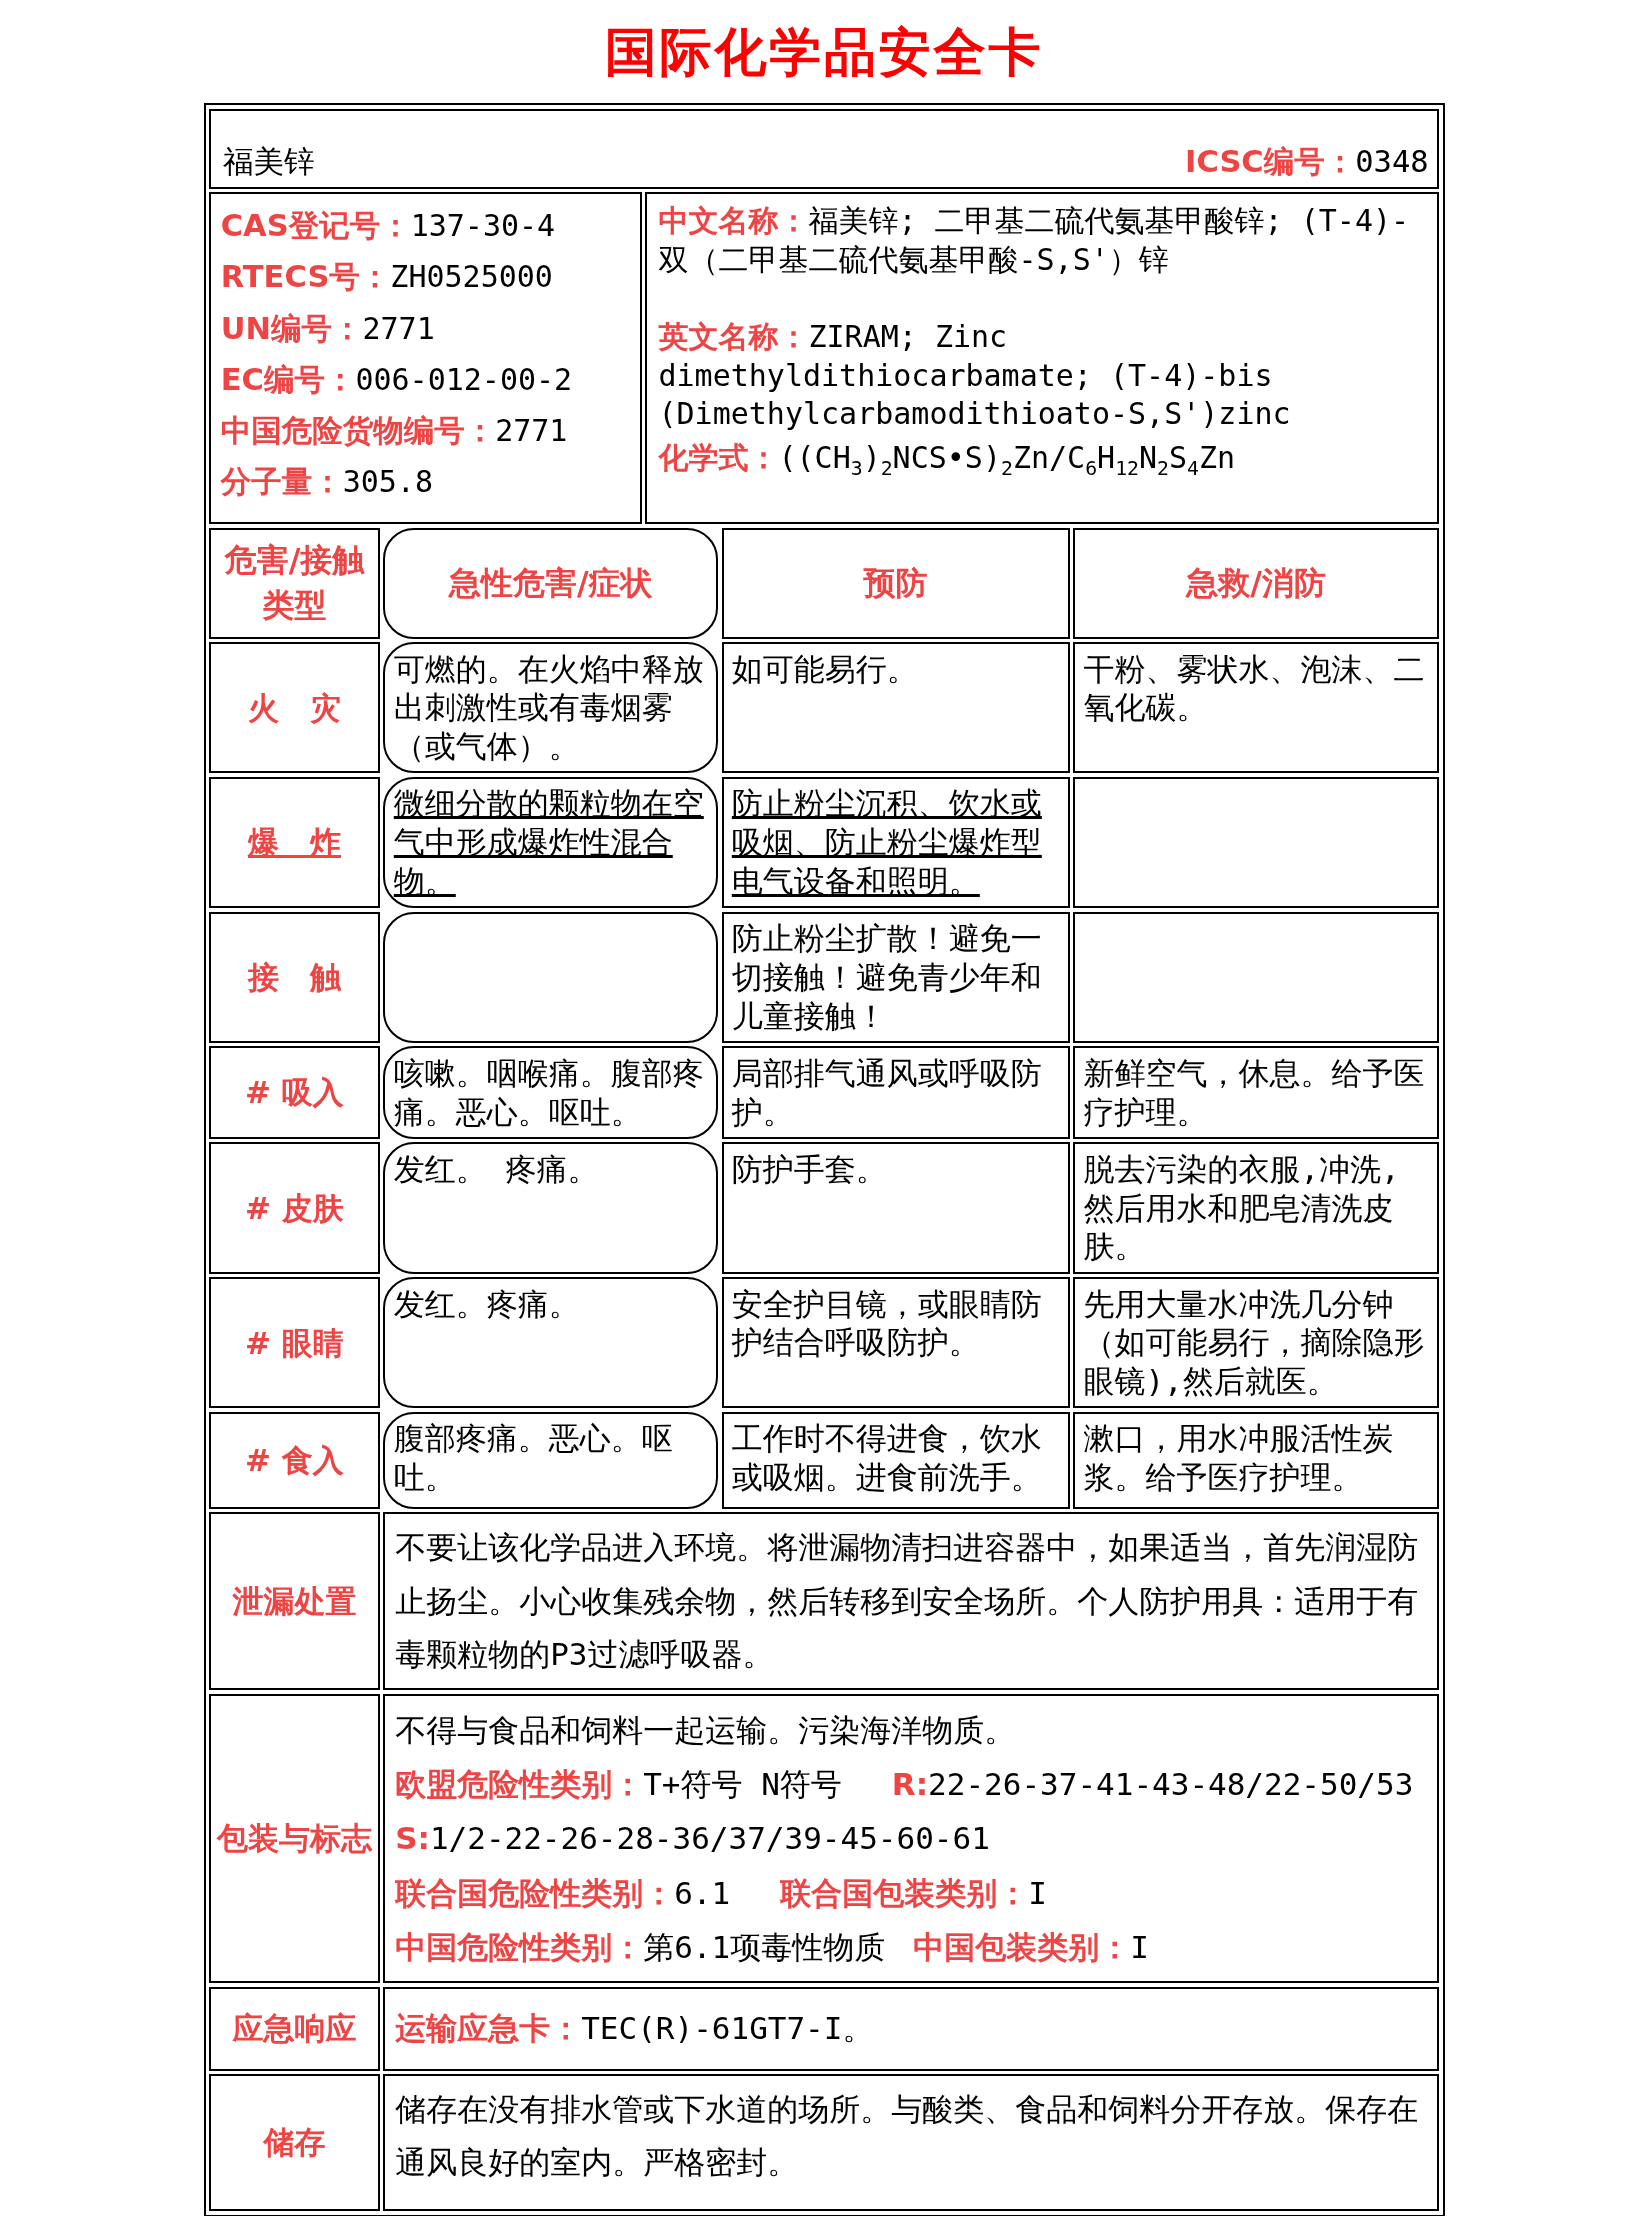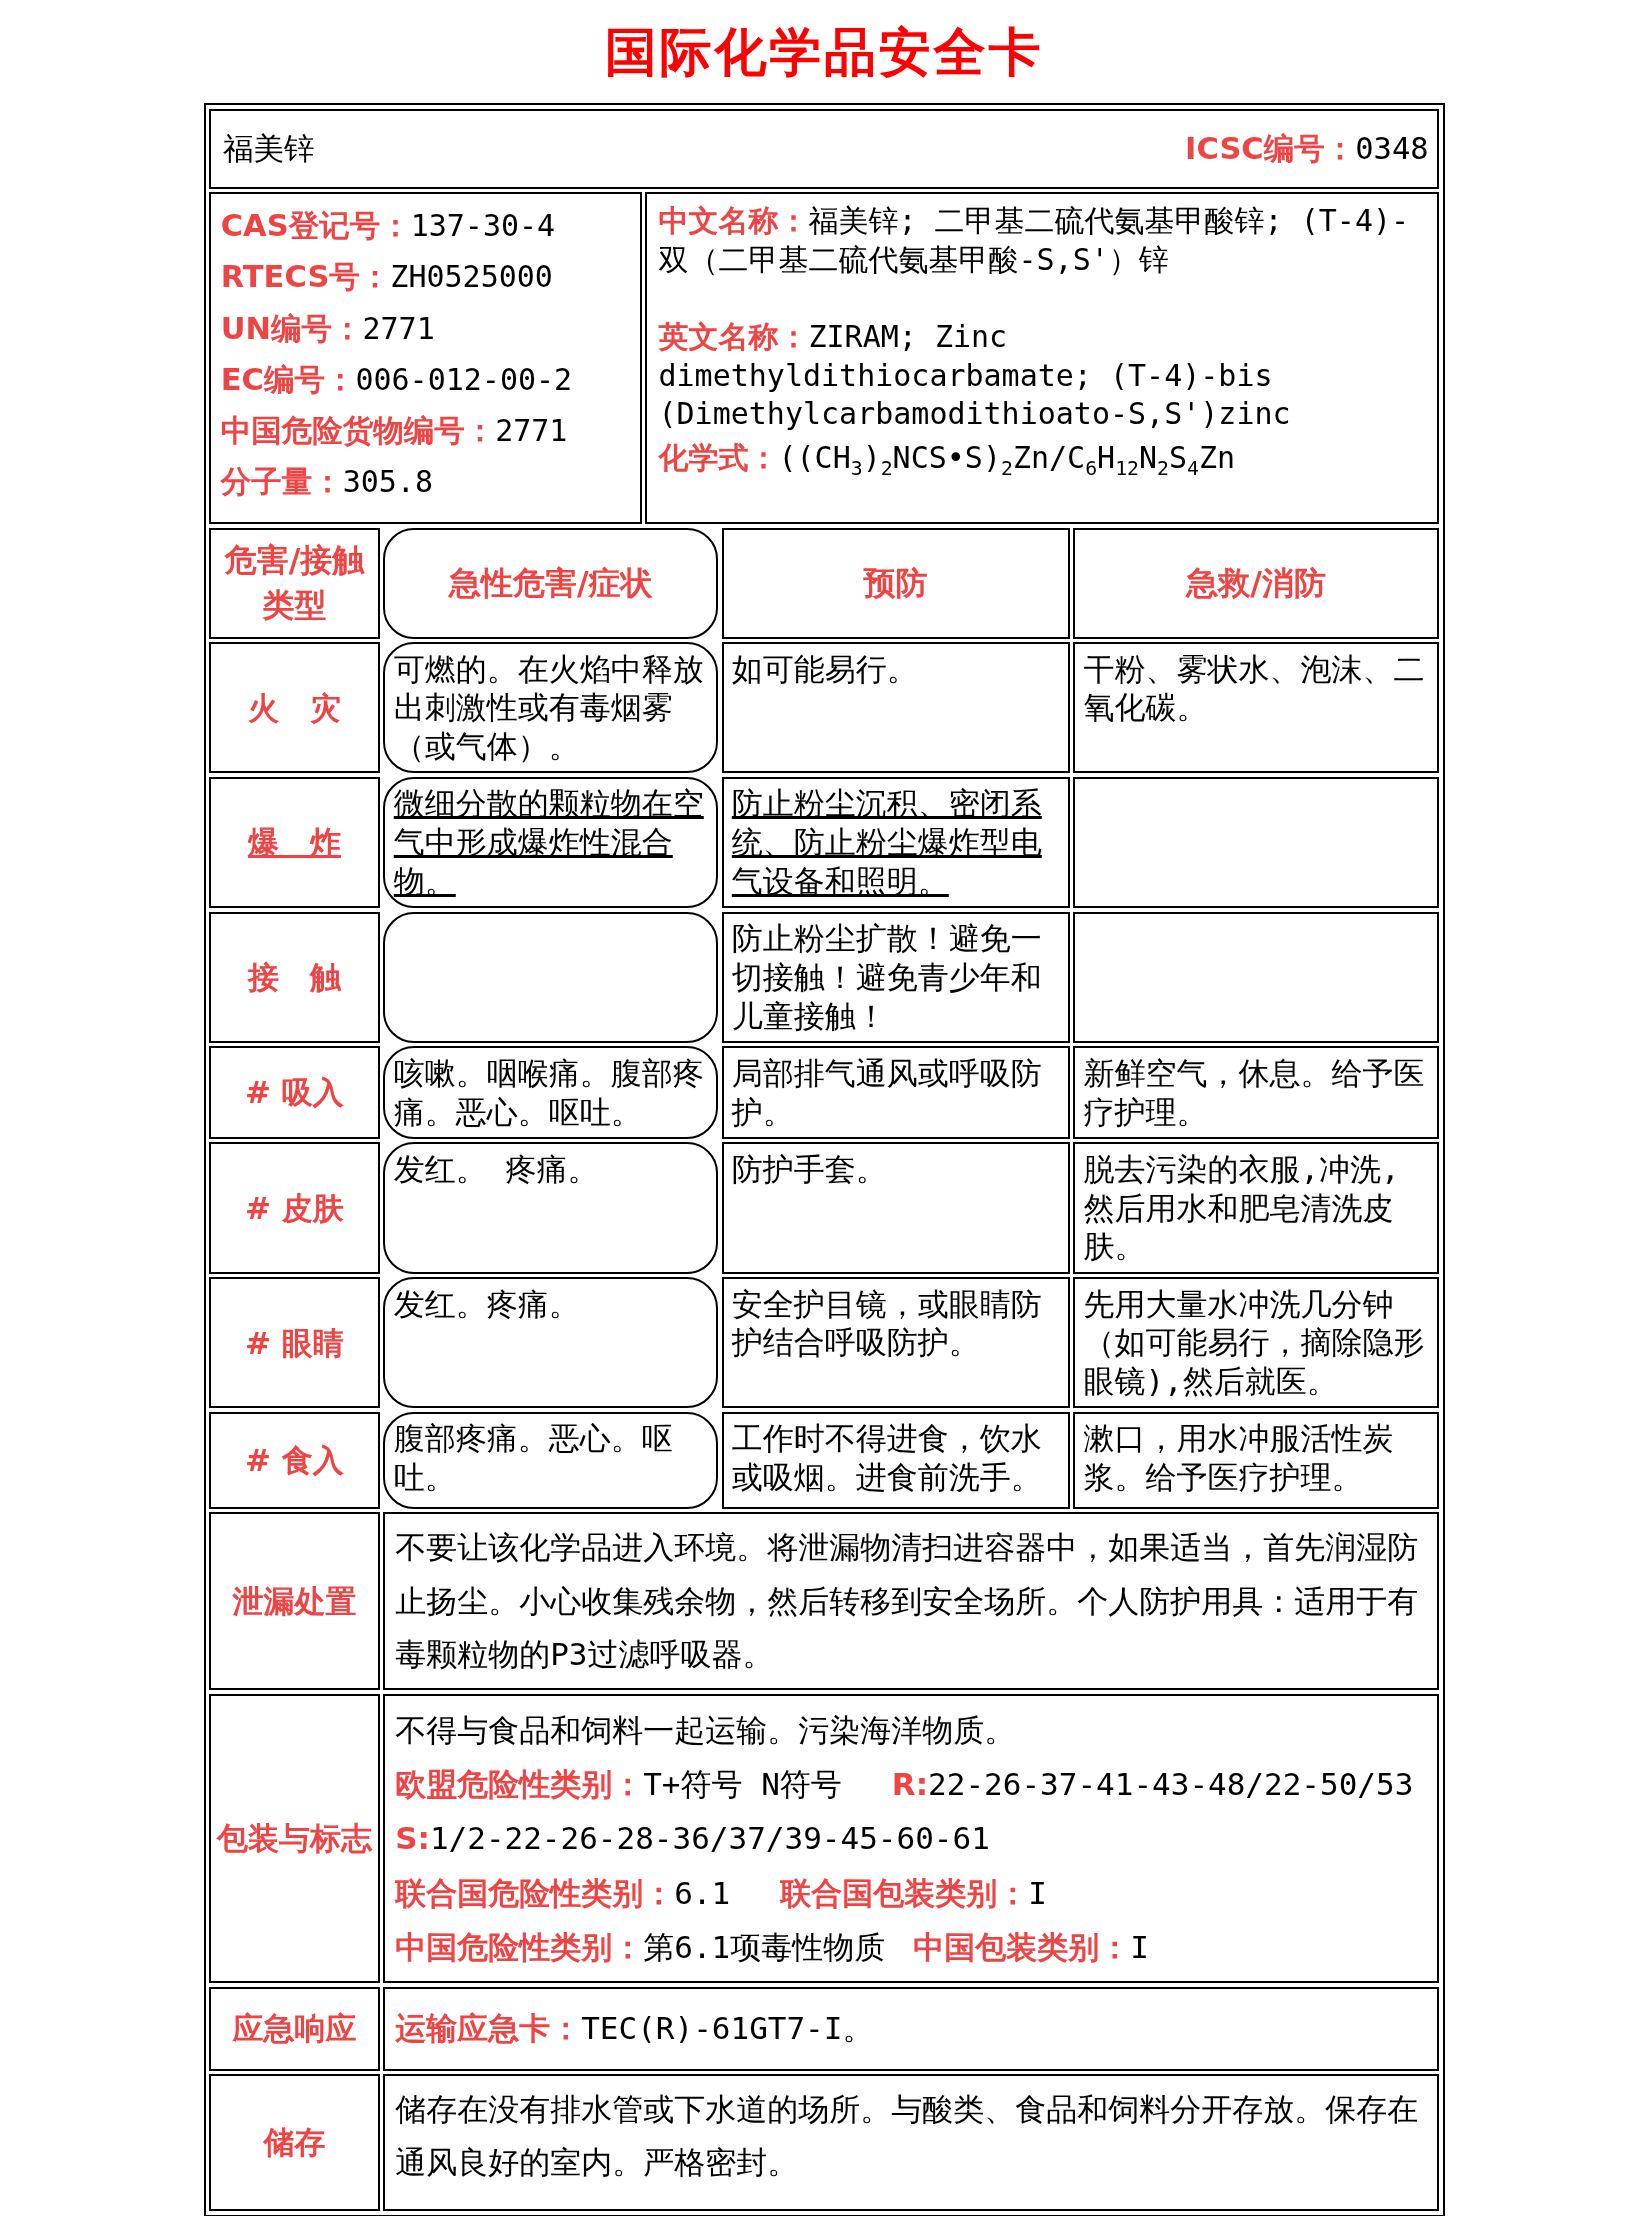--- a/index.html
+++ b/index.html
@@ -47,21 +47,21 @@
   .cleft{flex:0 0 35.2%;}
   .cright{flex:1;}
   .blue{
     color:#ef4444;
     font-weight:bold;
     font-family:"DejaVu Sans","Liberation Sans",sans-serif;
   }
   
   .name-row{
     min-height:80px;
-    display:flex;justify-content:space-between;align-items:center;
+    display:flex;justify-content:space-between;align-items:flex-end;
     font-size:30.5px;
     padding-left:12px;
   }
   .name-row .icsc-no{font-size:30.5px;}
   
   .ids-cell{min-height:258px;padding:9.7px 9.7px;}
   .id-line{margin:1.4px 0 9.7px 0;font-size:30px;line-height:1.35;}
   .id-line .blue{font-size:30.5px;}
   .names-cell{min-height:258px;padding:8.3px 11px;font-size:30px;line-height:1.28;}
   .names-cell p{margin:0;}
@@ -142,21 +142,21 @@
   <div class="row rh-fire">
     <div class="cell c1 lab blue">火　灾</div>
     <div class="cell c2">可燃的。在火焰中释放出刺激性或有毒烟雾（或气体）。</div>
     <div class="cell c3">如可能易行。</div>
     <div class="cell c4">干粉、雾状水、泡沫、二氧化碳。</div>
   </div>
 
   <div class="row rh-expl">
     <div class="cell c1 lab blue">爆　炸</div>
     <div class="cell c2">微细分散的颗粒物在空气中形成爆炸性混合物。</div>
-    <div class="cell c3">防止粉尘沉积、密闭系统、防止粉尘爆炸型电气设备和照明。</div>
+    <div class="cell c3">防止粉尘沉积、饮水或吸烟、防止粉尘爆炸型电气设备和照明。</div>
     <div class="cell c4"></div>
   </div>
 
   <div class="row rh-cont">
     <div class="cell c1 lab blue">接　触</div>
     <div class="cell c2"></div>
     <div class="cell c3">防止粉尘扩散！避免一切接触！避免青少年和儿童接触！</div>
     <div class="cell c4"></div>
   </div>
 

